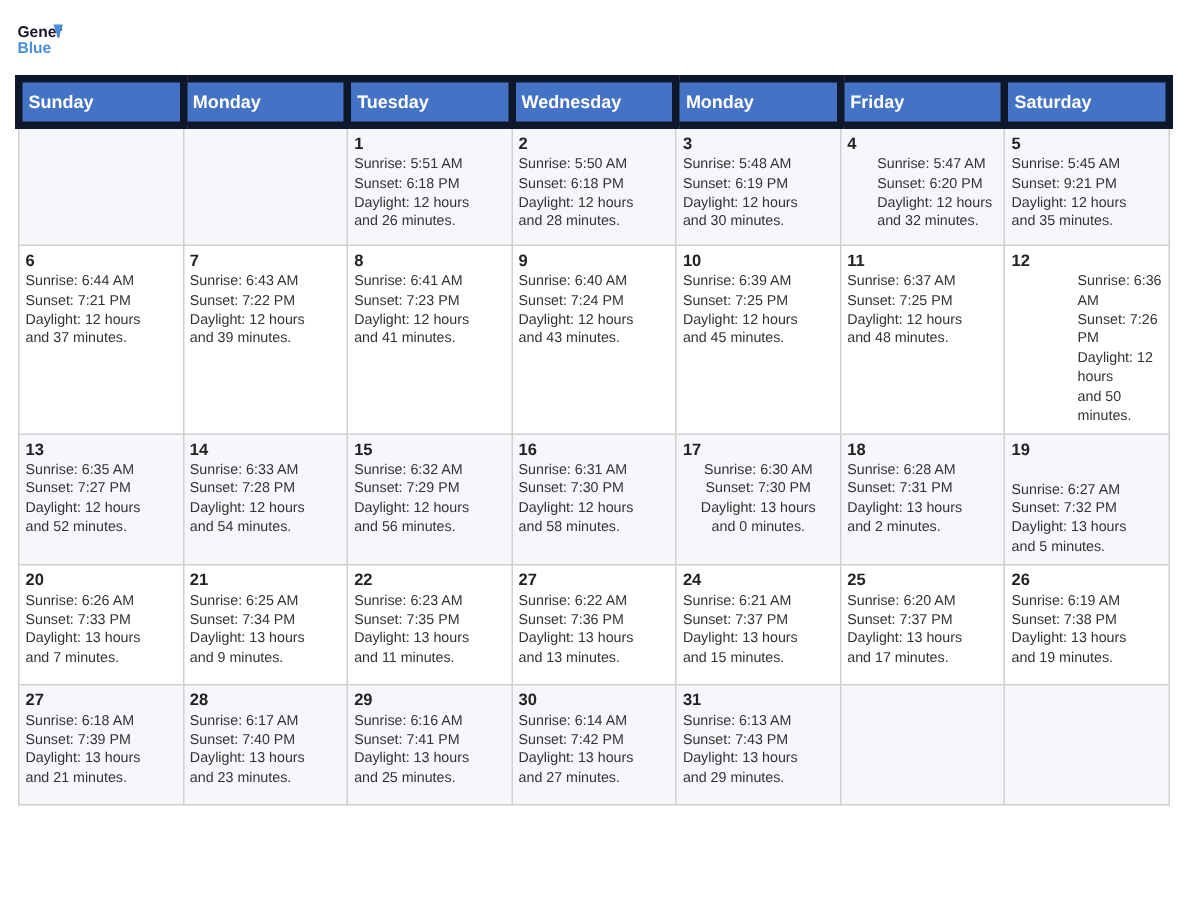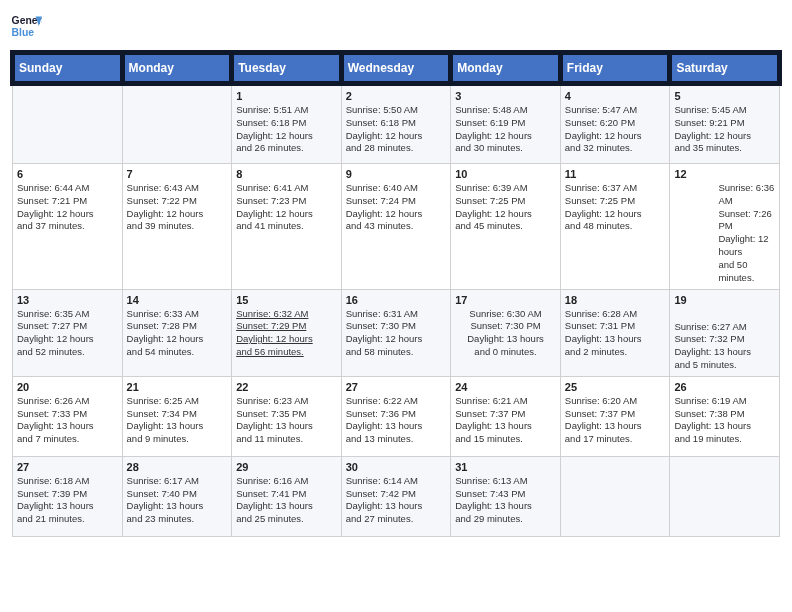--- a/index.html
+++ b/index.html
@@ -131,21 +131,21 @@
         </td>
         <td>
           <span class="day-num">3</span>
           <div class="cell-content" style="white-space: pre-line;">Sunrise: 5:48 AM
 Sunset: 6:19 PM
 Daylight: 12 hours
 and 30 minutes.</div>
         </td>
         <td>
           <span class="day-num">4</span>
-          <div class="cell-content" style="white-space: pre-line;">Sunrise: 5:47 AM
+          <div class="cell-content" style="white-space: pre-line; margin-left: 20px;">Sunrise: 5:47 AM
 Sunset: 6:20 PM
 Daylight: 12 hours
 and 32 minutes.</div>
         </td>
         <td>
           <span class="day-num">5</span>
           <div class="cell-content" style="white-space: pre-line;">Sunrise: 5:45 AM
 Sunset: 9:21 PM
 Daylight: 12 hours
 and 35 minutes.</div>
@@ -212,21 +212,21 @@
         </td>
         <td>
           <span class="day-num">14</span>
           <div class="cell-content" style="white-space: pre-line;">Sunrise: 6:33 AM
 Sunset: 7:28 PM
 Daylight: 12 hours
 and 54 minutes.</div>
         </td>
         <td>
           <span class="day-num">15</span>
-          <div class="cell-content" style="white-space: pre-line; text-decoration: underline;">Sunrise: 6:32 AM
+          <div class="cell-content" style="white-space: pre-line;">Sunrise: 6:32 AM
 Sunset: 7:29 PM
 Daylight: 12 hours
 and 56 minutes.</div>
         </td>
         <td>
           <span class="day-num">16</span>
           <div class="cell-content" style="white-space: pre-line;">Sunrise: 6:31 AM
 Sunset: 7:30 PM
 Daylight: 12 hours
 and 58 minutes.</div>

